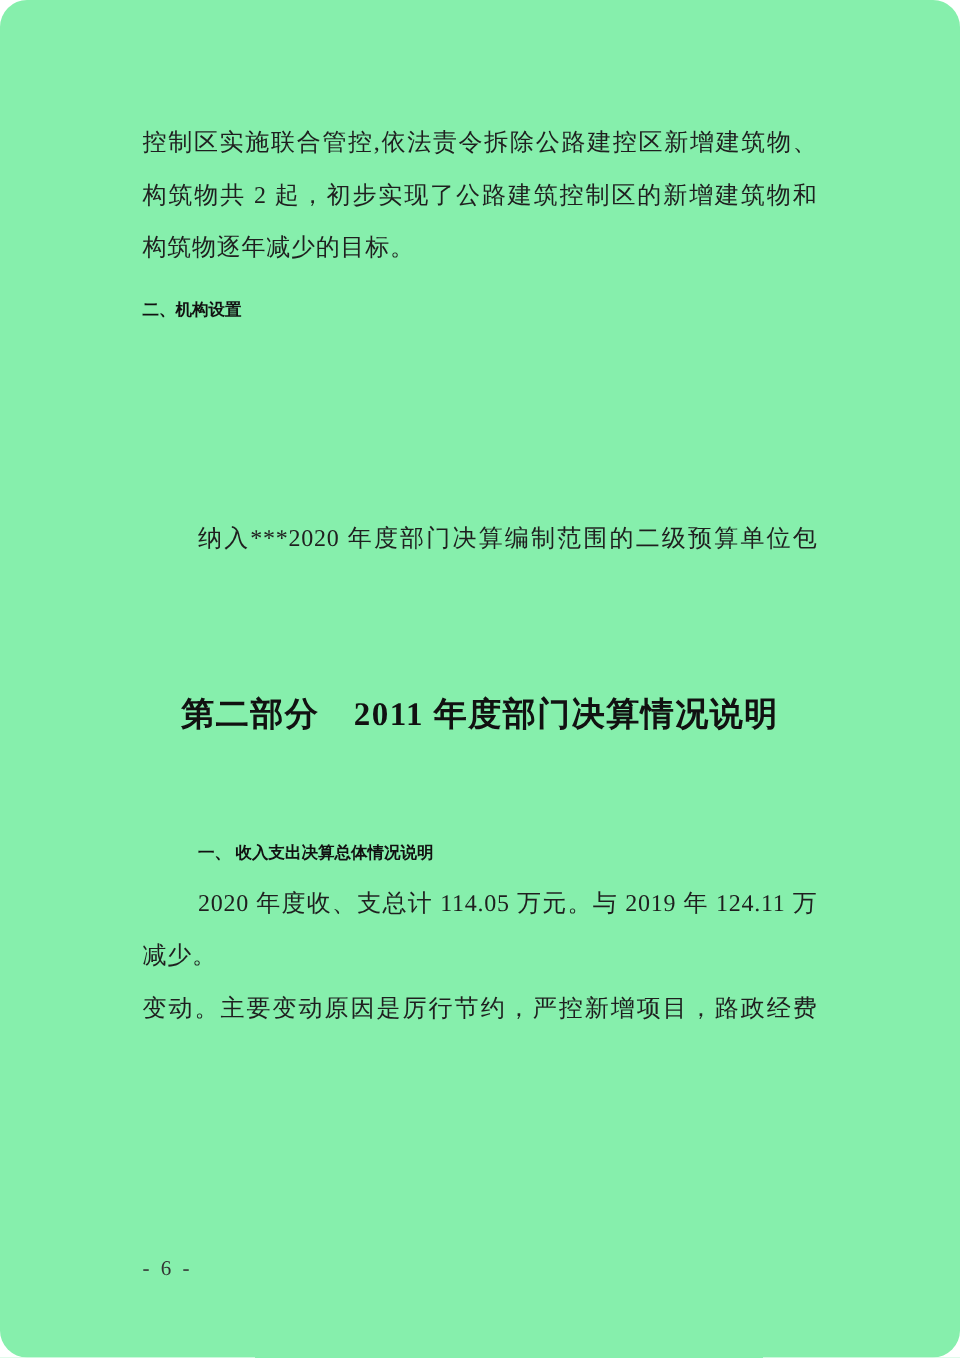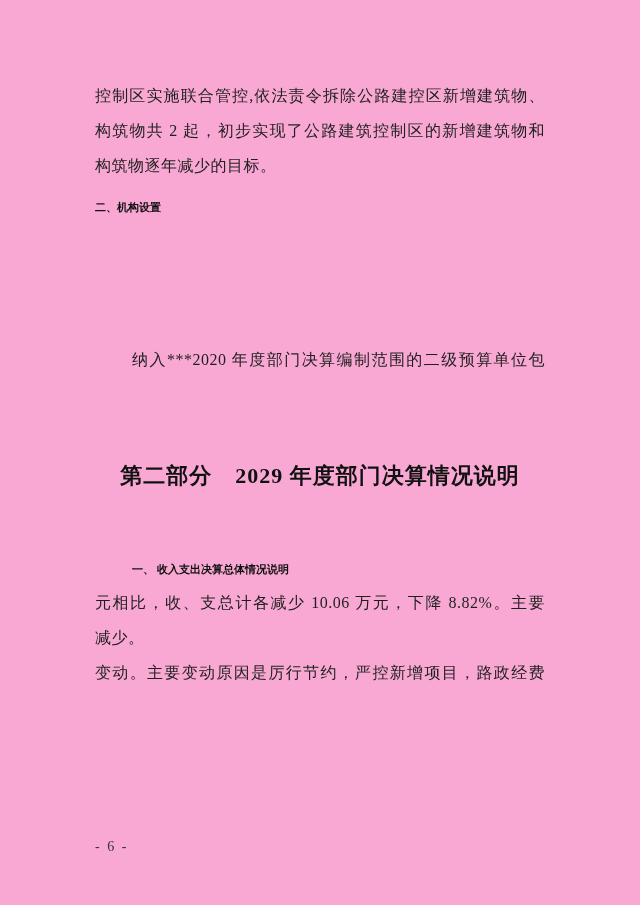--- a/index.html
+++ b/index.html
@@ -4,24 +4,25 @@
 <style>
   html, body {
     margin: 0;
     padding: 0;
     background: #ffffff;
   }
   .page {
     position: relative;
     width: 640px;
     height: 905px;
-    background: #f9a8d4;
+    background: #86efac;
     overflow: hidden;
     font-family: "Liberation Serif", "DejaVu Serif", serif;
     color: #1f1f1f;
+    border-radius: 18px;
   }
   .block {
     position: absolute;
     left: 95px;
     width: 450px;
   }
   
   .line {
     display: block;
     height: 35px;
@@ -91,28 +92,28 @@
   <div class="block" style="top:190px">
     <span class="h-sans">二、机构设置</span>
   </div>
 
 
   <div class="block" style="top:342px">
     <span class="line ind">纳入***2020 年度部门决算编制范围的二级预算单位包</span>
   </div>
 
   <div class="block" style="top:458px">
-    <span class="part-title">第二部分　2029 年度部门决算情况说明</span>
+    <span class="part-title">第二部分　2011 年度部门决算情况说明</span>
   </div>
 
   <div class="block" style="top:552px">
     <span class="h-sans ind">一、 收入支出决算总体情况说明</span>
   </div>
 
   <div class="block" style="top:585px">
-    <span class="line">元相比，收、支总计各减少 10.06 万元，下降 8.82%。主要</span>
+    <span class="line ind">2020 年度收、支总计 114.05 万元。与 2019 年 124.11 万</span>
     <span class="line end">减少。</span>
     <span class="line">变动。主要变动原因是厉行节约，严控新增项目，路政经费</span>
   </div>
 
   <div class="footer">- 6 -</div>
 
 </div>
 
 </body></html>

